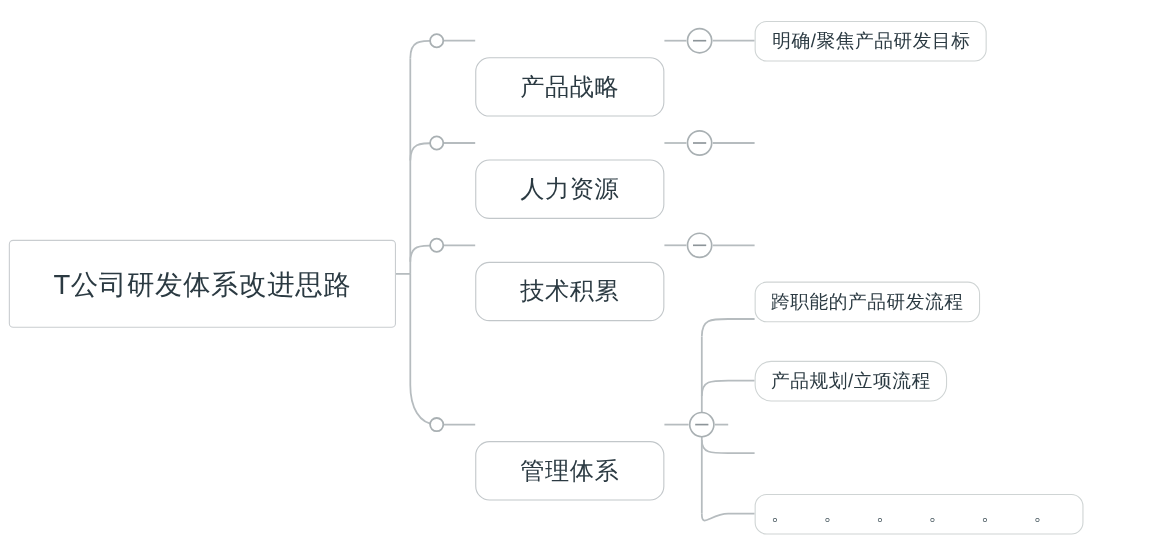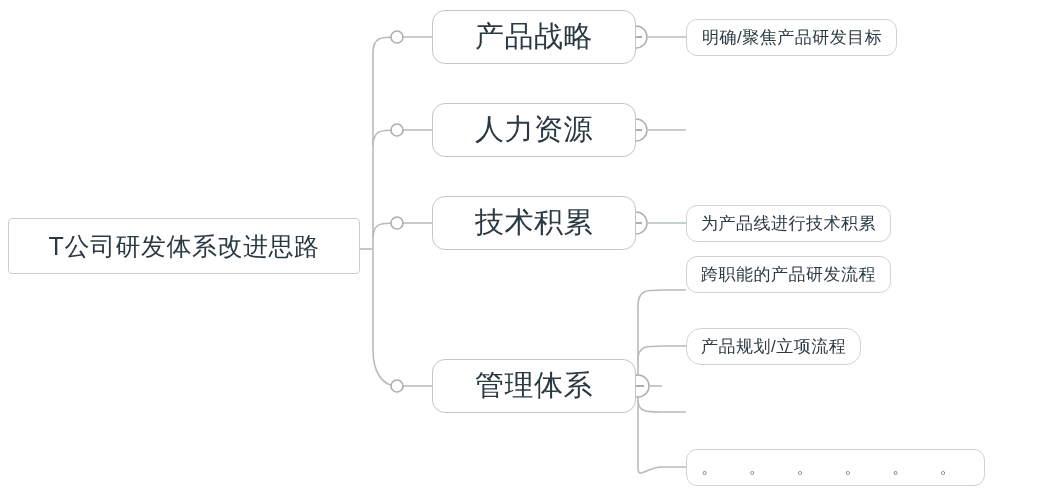--- a/index.html
+++ b/index.html
@@ -18,27 +18,27 @@
     background:#ffffff;
     display:flex;align-items:center;justify-content:center;
     color:#2b3a42;
     white-space:nowrap;
     letter-spacing:.5px;
   }
   .node.root{
     border:1px solid #c9cdd0;
     border-radius:4px;
     font-size:25px;
-    left:8px;top:218px;width:352px;height:56px;
+    left:8px;top:218px;width:352px;height:80px;
   }
   .node.level2{
     border:1px solid #c2c7ca;
     border-radius:13px;
-    font-size:29px;
-    left:432px;width:204px;height:54px;
+    font-size:22px;
+    left:432px;width:172px;height:54px;margin-top:42px;
   }
   .node.leaf{
     border:1px solid #cfd4d4;
     border-radius:11px;
     font-size:17px;
     height:37px;
     padding:0 14px;
   }
   .dots{
     letter-spacing:13px;
@@ -114,19 +114,18 @@
   </svg>
 
   <div class="node root">T公司研发体系改进思路</div>
 
   <div class="node level2" style="top:10px;">产品战略</div>
   <div class="node level2" style="top:103px;">人力资源</div>
   <div class="node level2" style="top:196px;">技术积累</div>
   <div class="node level2" style="top:359px;">管理体系</div>
 
   <div class="node leaf" style="left:686px;top:19px;padding-left:15px;">明确/聚焦产品研发目标</div>
-  <div class="node leaf" style="left:686px;top:205px;">为产品线进行技术积累</div>
 
   <div class="node leaf" style="left:686px;top:256px;">跨职能的产品研发流程</div>
   <div class="node leaf" style="left:686px;top:328px;border-radius:15px;">产品规划/立项流程</div>
   <div class="node leaf dots" style="left:686px;top:449px;">。 。 。 。 。 。</div>
 
 </div>
 
 </body></html>

